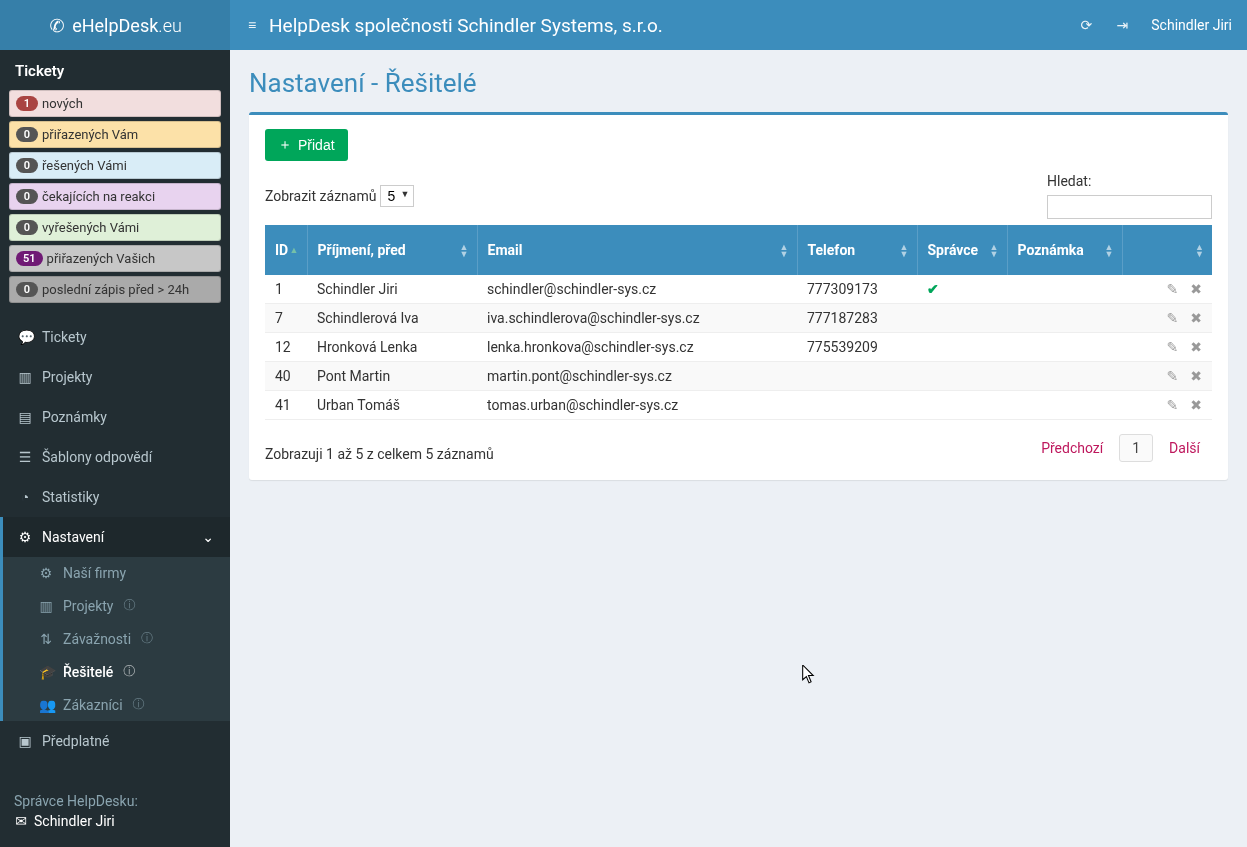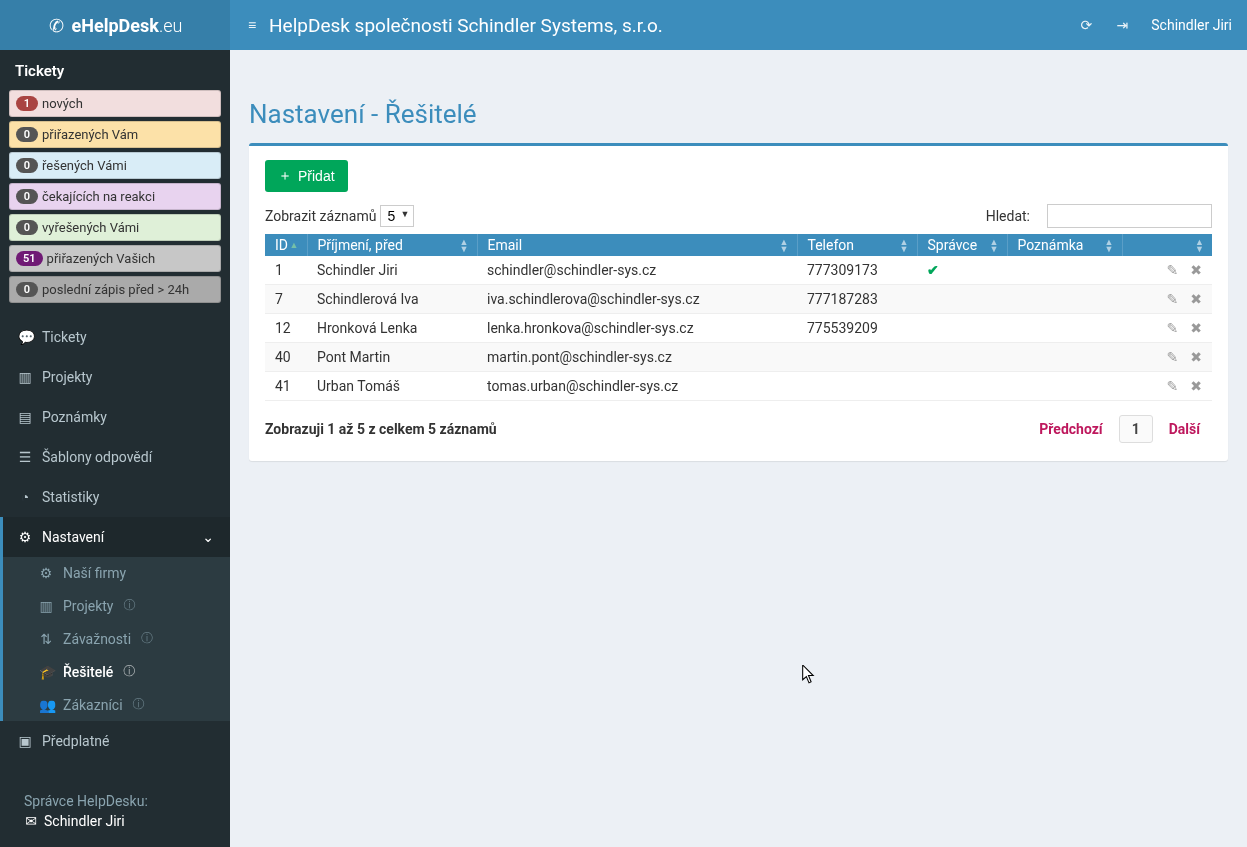--- a/index.html
+++ b/index.html
@@ -1,30 +1,30 @@
 <!DOCTYPE html>
 <html><head>
 <meta charset="utf-8">
 <style>
   * { box-sizing: border-box; margin: 0; padding: 0; }
   body { font-family: -apple-system, "Segoe UI", Roboto, "Helvetica Neue", Arial, sans-serif; font-size: 14px; color: #333; background: #ecf0f5; }
   a { text-decoration: none; color: inherit; }
 
   .topbar { height: 50px; background: #3c8dbc; display: flex; align-items: center; color: #fff; }
   .logo { width: 230px; height: 50px; background: #367fa9; display: flex; align-items: center; justify-content: center; font-size: 18px; font-weight: 300; }
-  .logo b { font-weight: 700; }
+  .logo b { font-weight: 400; }
   .phone-i { margin-right: 6px; }
   .topbar-rest { flex: 1; display: flex; align-items: center; padding: 0 15px; }
   .top-title { font-size: 19px; margin-left: 10px; font-weight: 400; }
   .top-actions { margin-left: auto; display: flex; align-items: center; gap: 22px; font-size: 14px; }
   .top-icon-btn { cursor: pointer; opacity: .9; }
 
   .layout { display: flex; min-height: calc(100vh - 50px); }
   .sidebar { width: 230px; background: #222d32; color: #b8c7ce; font-size: 14px; display: flex; flex-direction: column; }
-  .main { flex: 1; margin-top: 31px; }
+  .main { flex: 1; }
 
   .side-header { color: #fff; font-weight: 600; padding: 12px 15px 10px; font-size: 15px; }
   .filters { padding: 0 9px 10px; }
   .filter-pill { display: flex; align-items: center; gap: 4px; border-radius: 3px; padding: 5px 6px; margin-bottom: 4px; font-size: 13px; color: #333; border: 1px solid rgba(0,0,0,.15); cursor: pointer; }
   .filt-badge { background: #777; color: #fff; border-radius: 10px; font-size: 11px; padding: 1px 7px; min-width: 22px; text-align: center; font-weight: 600; }
   .filt-label { color: #333; }
   .fp-red   { background:#f2dede; }
   .fp-orange{ background:#fcf8e3; background:#f9e4b4; }
   .fp-blue  { background:#d9edf7; }
   .fp-purple{ background:#e8d3ef; }
@@ -43,49 +43,49 @@
   .nav > li { border-left: 3px solid transparent; }
   .nav > li > a { display: flex; align-items: center; gap: 10px; padding: 12px 15px; color: #b8c7ce; cursor: pointer; }
   .nav > li.active { background:#1e282c; border-left-color:#3c8dbc; }
   .nav > li.active > a { color:#fff; }
   .nav .caret { margin-left: auto; }
   .subnav { list-style: none; background:#2c3b41; }
   .subnav li a { display:flex; align-items:center; gap:10px; padding: 8px 15px 8px 36px; color:#8aa4af; cursor:pointer; font-size:14px; }
   .subnav li.active a { color:#fff; font-weight:500; }
   .subnav .info-i { opacity:.6; font-size:12px; }
 
-  .side-footer { margin-top: auto; padding: 14px 24px 18px; color:#8aa4af; font-size:14px; }
+  .side-footer { margin-top: auto; padding: 14px 14px 18px; color:#8aa4af; font-size:14px; }
   .side-footer .adm { color:#fff; display:flex; align-items:center; gap:6px; margin-top:4px; }
 
   .content { padding: 15px 19px; }
   .page-title { color:#3c8dbc; font-size: 26px; font-weight:400; margin: 3px 0 14px; }
   .panel { background:#fff; border-top:3px solid #3c8dbc; border-radius:3px; box-shadow:0 1px 1px rgba(0,0,0,.08); padding:14px 16px 18px; }
 
   .btn-add { background:#00a65a; color:#fff; border:none; border-radius:3px; padding:7px 13px; font-size:14px; cursor:pointer; display:inline-flex; gap:6px; align-items:center; }
 
   .toolbar-row { display:flex; align-items:center; margin-top:12px; font-size:14px; }
-  .toolbar-row .right { margin-left:auto; display:flex; align-items:center; gap:17px; }
+  .toolbar-row .right { margin-left:auto; display:flex; align-items:flex-start; gap:6px;flex-direction:column; }
   select.len { border:1px solid #ccc; padding:2px 18px 2px 6px; font-size:14px; background:#fff; appearance:none; position:relative; }
   .sel-wrap { position:relative; display:inline-block; margin-left:4px; }
   .sel-wrap::after { content:"▼"; position:absolute; right:5px; top:4px; font-size:9px; pointer-events:none; color:#333; }
   input.search { border:1px solid #ccc; padding:3px 6px; width:165px; font-size:14px; }
 
   table.dt { width:100%; border-collapse:collapse; margin-top:6px; }
-  table.dt thead th { background:#3c8dbc; color:#fff; text-align:left; font-weight:400; font-size:14px; padding:3px 10px; border-right:1px solid #5a9ec7; position:relative; cursor:pointer; user-select:none; }
+  table.dt thead th { background:#3c8dbc; color:#fff; text-align:left; font-weight:700; font-size:14px; padding:17px 10px; border-right:1px solid #5a9ec7; position:relative; cursor:pointer; user-select:none; }
   table.dt thead th:last-child { border-right:none; }
   .sort-icons { position:absolute; right:8px; top:50%; transform:translateY(-50%); line-height:6px; font-size:9px; opacity:.6; display:flex; flex-direction:column; gap:1px;}
   .sort-icons .up{ }
   .sort-icons.asc .up { color:#9be29b; opacity:1; }
   table.dt tbody td { padding:6px 10px; border-bottom:1px solid #eee; color:#333; font-size:14px; }
   table.dt tbody tr:nth-child(even) td { background:#f9f9f9; }
   .row-actions { display:flex; gap:12px; justify-content:flex-end; color:#999; }
   .row-actions span { cursor:pointer; }
   .check { color:#00a65a; font-weight:bold; }
 
-  .table-footer { display:flex; align-items:center; margin-top:14px; font-size:14px; color:#333;font-weight:bold; }
+  .table-footer { display:flex; align-items:flex-end; margin-top:14px; font-size:14px; color:#333; }
   .pager { margin-left:auto; display:flex; align-items:center; gap:4px; }
   .pager .pg-btn { padding:5px 12px; color:#be185d; cursor:pointer; border-radius:3px; }
   .pager .pg-num { padding:5px 12px; border:1px solid #ddd; background:#fafafa; color:#444; border-radius:3px; }
 
   .icon { display:inline-block; width:1em; text-align:center; }
   .cursor-arrow { position: fixed; width: 14px; height: 20px; pointer-events:none; }
 </style>
 </head>
 <body>
 

